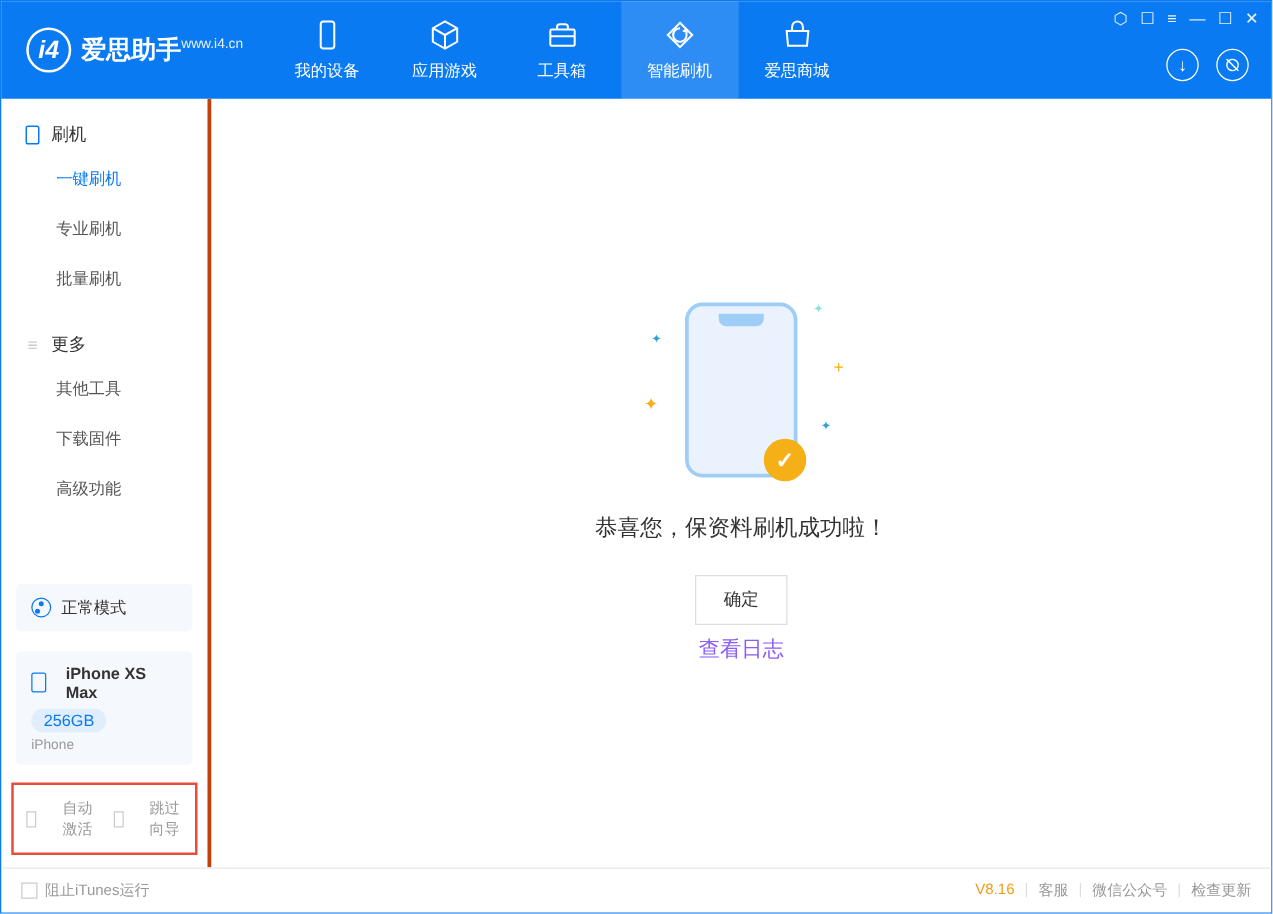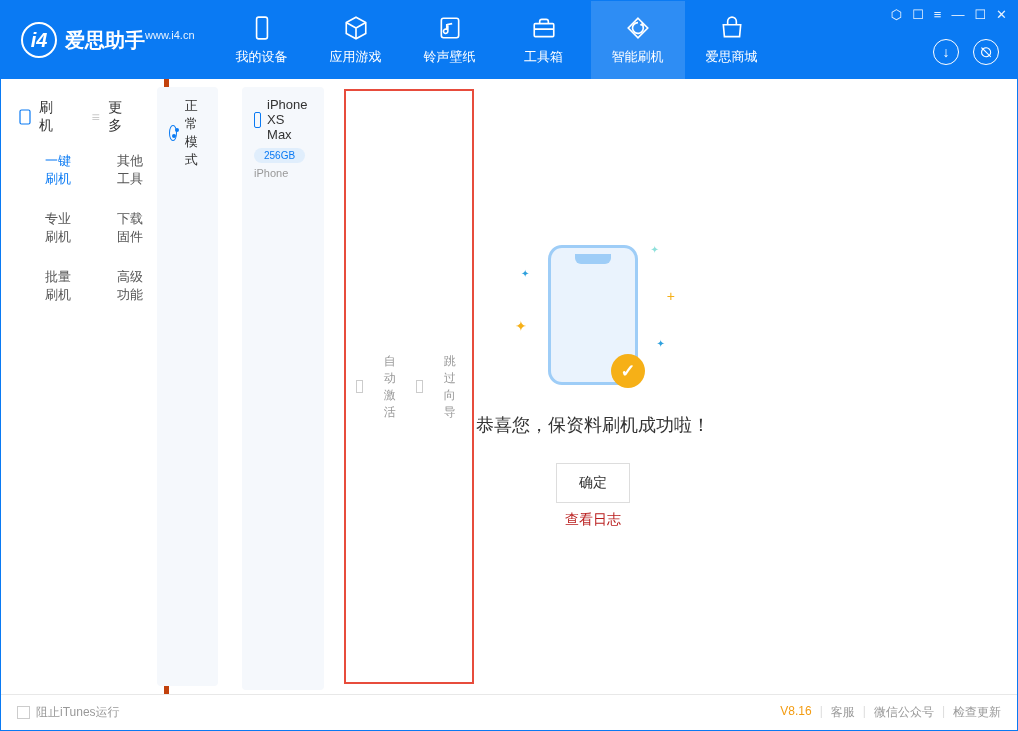--- a/index.html
+++ b/index.html
@@ -14,54 +14,54 @@
 .nav-tabs{display:flex;height:100%}
 .nav-tab{width:94px;height:100%;display:flex;flex-direction:column;align-items:center;justify-content:center;cursor:pointer;font-size:13px;gap:6px}
 .nav-tab.active{background:rgba(255,255,255,.15)}
 .nav-icon{width:28px;height:28px;display:flex;align-items:center;justify-content:center}
 .nav-icon svg{width:26px;height:26px;fill:#fff;stroke:#fff}
 .win-controls-top{position:absolute;top:6px;right:10px;display:flex;gap:10px;font-size:13px}
 .win-controls-top span{cursor:pointer;opacity:.9}
 .win-bottom-icons{position:absolute;bottom:14px;right:18px;display:flex;gap:14px}
 .win-bottom-icons span{width:26px;height:26px;border:1.5px solid #fff;border-radius:50%;display:flex;align-items:center;justify-content:center;cursor:pointer;font-size:14px}
 .body-area{flex:1;display:flex;overflow:hidden}
-.sidebar{width:168px;border-right:5px solid #c2410c;display:flex;flex-direction:row;font-size:13px;color:#333}
+.sidebar{width:168px;border-right:3px solid #c2410c;display:flex;flex-direction:column;font-size:13px;color:#333}
 .side-section{padding:14px 0 4px 0}
 .side-head{display:flex;align-items:center;padding:6px 18px;font-size:14px;color:#333;gap:8px}
 .side-head .hicon{width:14px;height:14px;display:flex;align-items:center;justify-content:center;color:#999}
 .side-item{padding:11px 0 11px 44px;cursor:pointer;color:#555}
 .side-item.active{color:#0a7af3}
 .side-spacer{flex:1}
 .device-box{margin:8px 12px;padding:10px 12px;background:#f5f8fc;border-radius:4px;font-size:13px;color:#333}
 .device-box .mode{display:flex;align-items:center;gap:8px}
 .mode-icon{width:16px;height:16px;border:1.5px solid #0a7af3;border-radius:50%;position:relative}
 .mode-icon::before,.mode-icon::after{content:"";position:absolute;width:4px;height:4px;background:#0a7af3;border-radius:50%}
 .mode-icon::before{top:2px;left:5px}
 .mode-icon::after{top:8px;left:2px}
 .device-info{margin:8px 12px 4px 12px;padding:10px 12px;background:#f5f8fc;border-radius:4px}
-.device-name{font-size:13px;font-weight:normal;color:#333;display:flex;align-items:center;gap:6px}
+.device-name{font-size:13px;font-weight:bold;color:#333;display:flex;align-items:center;gap:16px}
 .phone-mini{width:12px;height:16px;border:1.5px solid #0a7af3;border-radius:2px}
-.storage-badge{display:inline-block;margin-top:6px;padding:2px 10px;background:#e0eefc;color:#0a7af3;border-radius:10px;font-size:10px}
+.storage-badge{display:inline-block;margin-top:6px;padding:2px 10px;background:#e0eefc;color:#0a7af3;border-radius:10px;font-size:13px}
 .device-type{font-size:11px;color:#999;margin-top:4px}
 .highlight-box{margin:10px 8px;border:2px solid #e74c3c;padding:10px;display:flex;gap:14px;font-size:12px;color:#999}
 .chk{display:flex;align-items:center;gap:21px;cursor:pointer}
 .chk-box{width:13px;height:13px;border:1px solid #ccc;background:#fff}
 .main{flex:1;display:flex;flex-direction:column;align-items:center;justify-content:center;position:relative}
 .phone-illust{width:90px;height:140px;border:3px solid #9ecdf7;border-radius:14px;background:#eaf3fd;position:relative;margin-bottom:28px}
 .phone-illust::before{content:"";position:absolute;top:6px;left:50%;transform:translateX(-50%);width:36px;height:10px;background:#9ecdf7;border-radius:0 0 6px 6px}
 .check-badge{position:absolute;bottom:-6px;right:-10px;width:34px;height:34px;background:#f6b017;border-radius:50%;display:flex;align-items:center;justify-content:center;color:#fff;font-size:18px;font-weight:bold}
 .sparkle{position:absolute;color:#f6b017;font-size:14px}
 .sp1{top:20px;left:-30px;color:#2ea0dd;font-size:10px}
 .sp2{top:70px;left:-36px}
 .sp3{top:-4px;right:-24px;color:#8ee0db;font-size:10px}
 .sp4{top:40px;right:-40px;color:#f6b017}
 .sp5{top:90px;right:-30px;color:#2ea0dd;font-size:10px}
 .success-msg{font-size:18px;color:#333;margin-bottom:26px}
 .ok-btn{padding:10px 22px;border:1px solid #ddd;background:#fff;font-size:14px;color:#333;cursor:pointer;margin-bottom:8px}
-.log-link{font-size:14px;color:#b91c1c;cursor:pointer}
+.log-link{font-size:17px;color:#8b5cf6;cursor:pointer}
 .footer{height:36px;border-top:1px solid #e8e8e8;display:flex;align-items:center;padding:0 16px;font-size:12px;color:#999}
 .footer-left{display:flex;align-items:center;gap:6px}
 .footer-right{margin-left:auto;display:flex;align-items:flex-start;gap:8px}
 .footer-right .sep{color:#ddd}
 .version{color:#f39c12}
 .flink{cursor:pointer;color:#999}
 </style>
 </head>
 <body>
 
@@ -85,29 +85,20 @@
         <span>我的设备</span>
       </div>
       <div class="nav-tab">
         <span class="nav-icon">
             <svg viewBox="0 0 24 24">
               <path d="M12 2l9 5v10l-9 5-9-5V7z" fill="none" stroke-width="1.5"></path>
               <path d="M3 7l9 5 9-5M12 12v10" fill="none" stroke-width="1.5"></path>
             </svg>
           </span>
         <span>应用游戏</span>
-      </div>
-      <div class="nav-tab">
-        <span class="nav-icon">
-            <svg viewBox="0 0 24 24">
-              <rect x="4" y="3" width="16" height="18" rx="2" fill="none" stroke-width="1.5"></rect>
-              <path d="M10 8v7a2 2 0 11-1-1.7V9l5-1" fill="none" stroke-width="1.5"></path>
-            </svg>
-          </span>
-        <span>铃声壁纸</span>
       </div>
       <div class="nav-tab">
         <span class="nav-icon">
             <svg viewBox="0 0 24 24">
               <rect x="3" y="8" width="18" height="12" rx="1" fill="none" stroke-width="1.5"></rect>
               <path d="M8 8V6a2 2 0 012-2h4a2 2 0 012 2v2M3 13h18" fill="none" stroke-width="1.5"></path>
             </svg>
           </span>
         <span>工具箱</span>
       </div>

